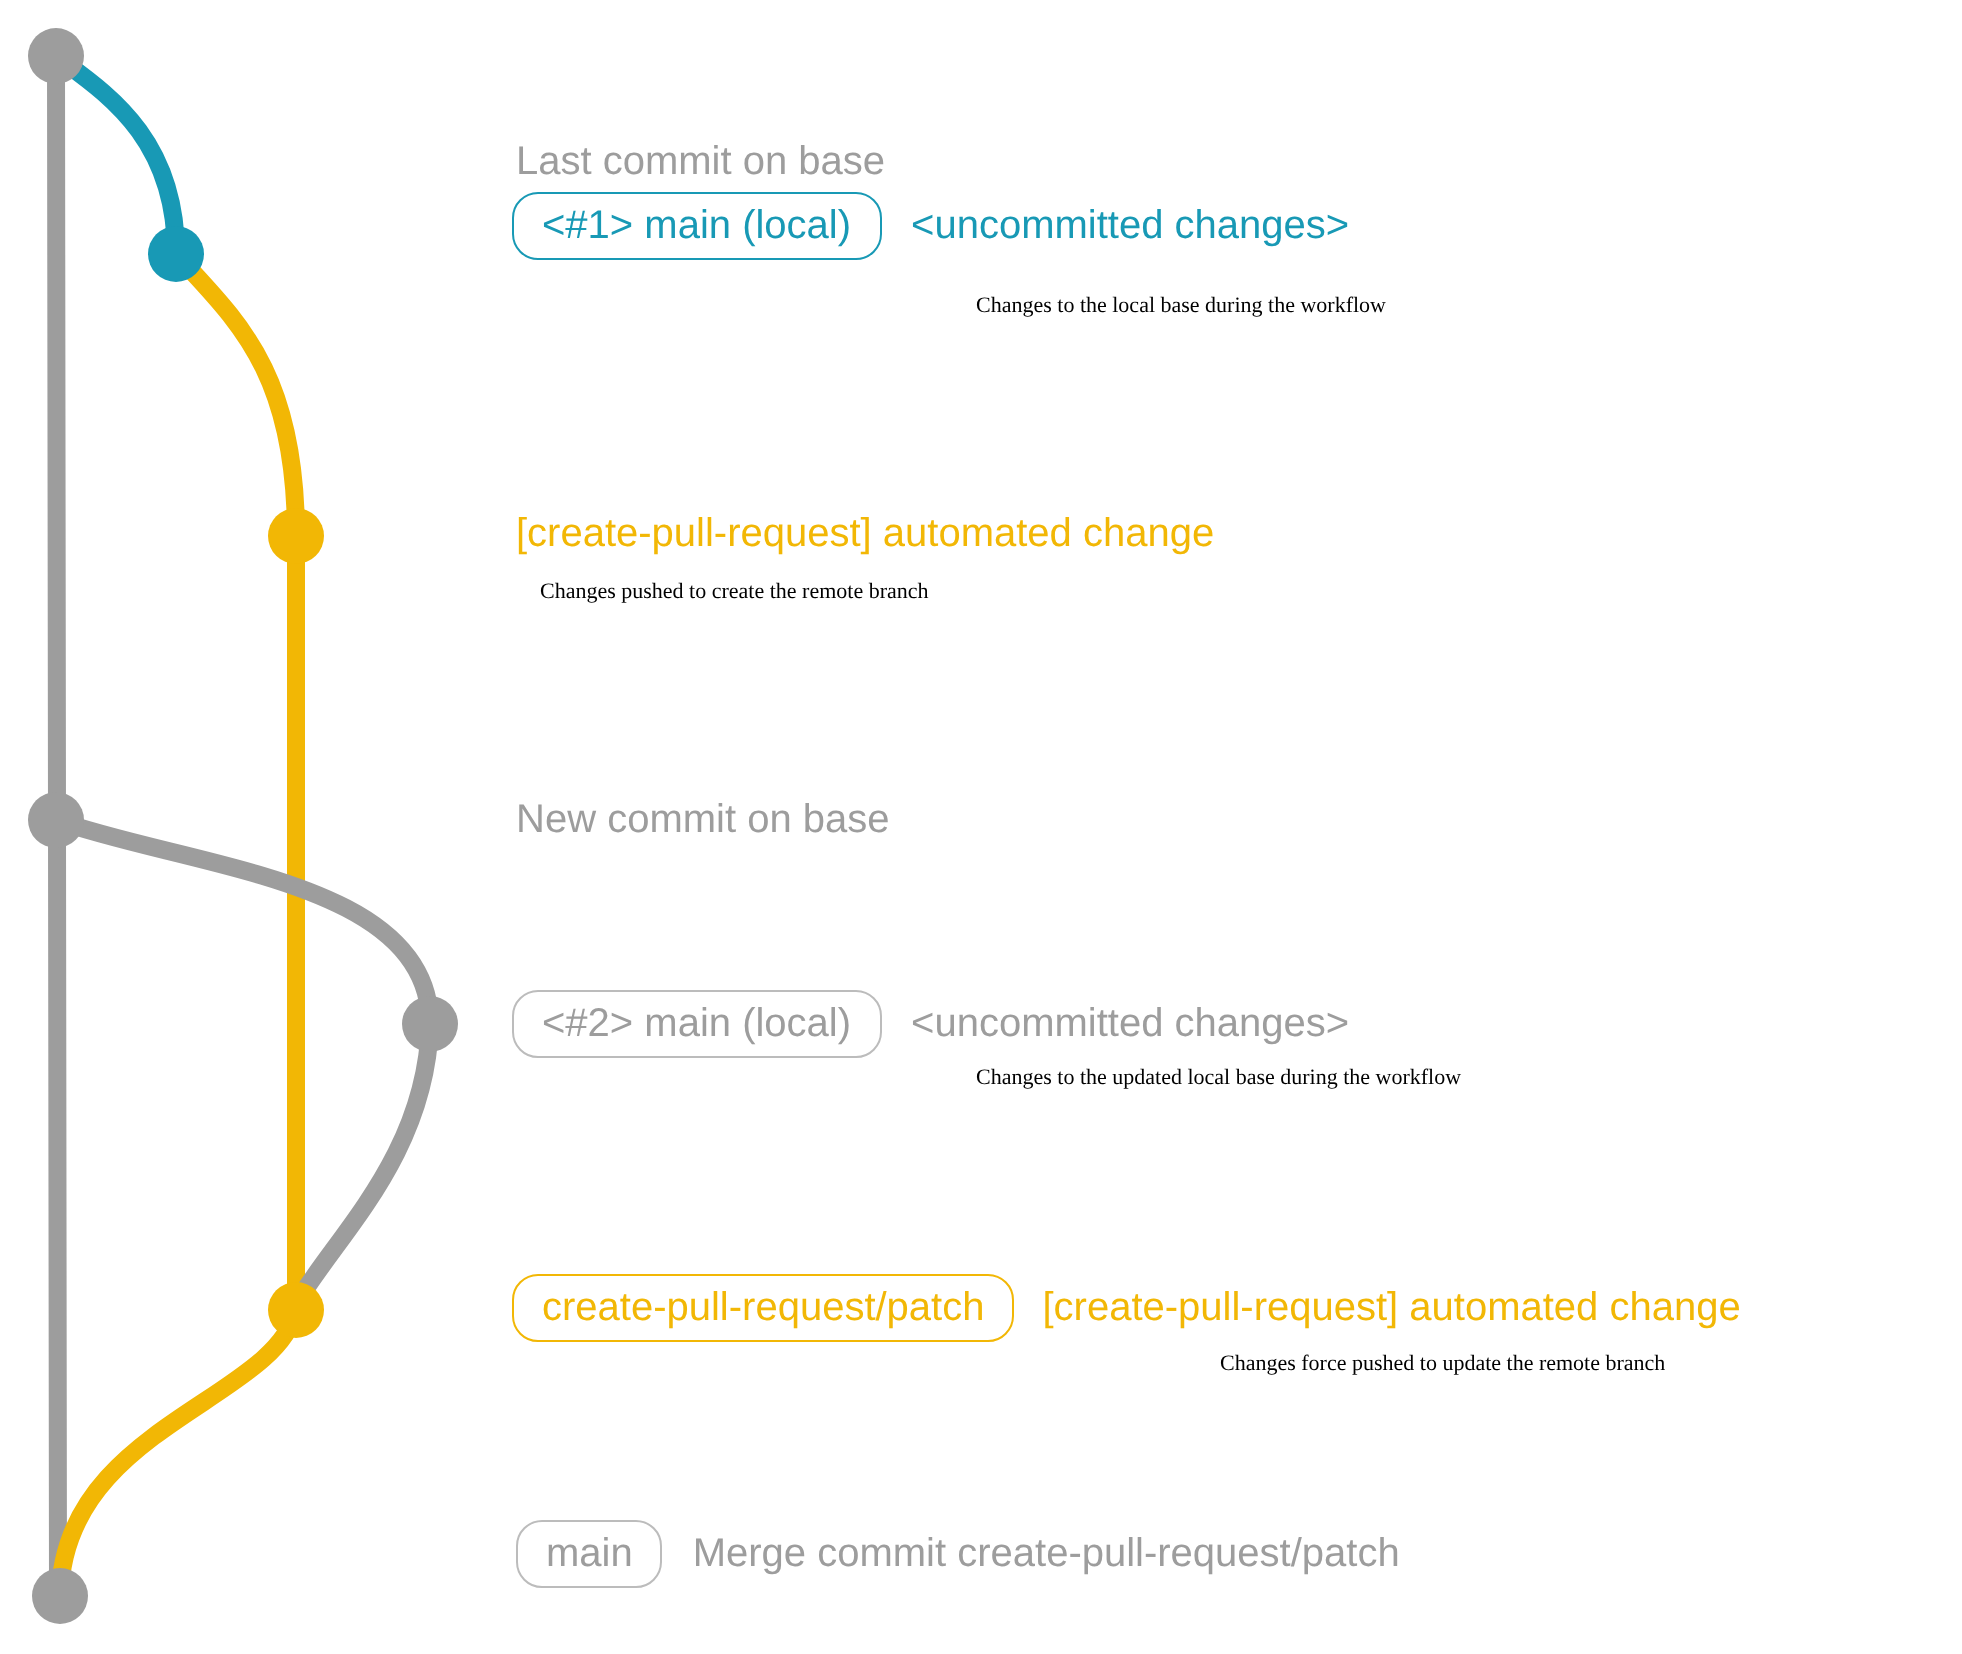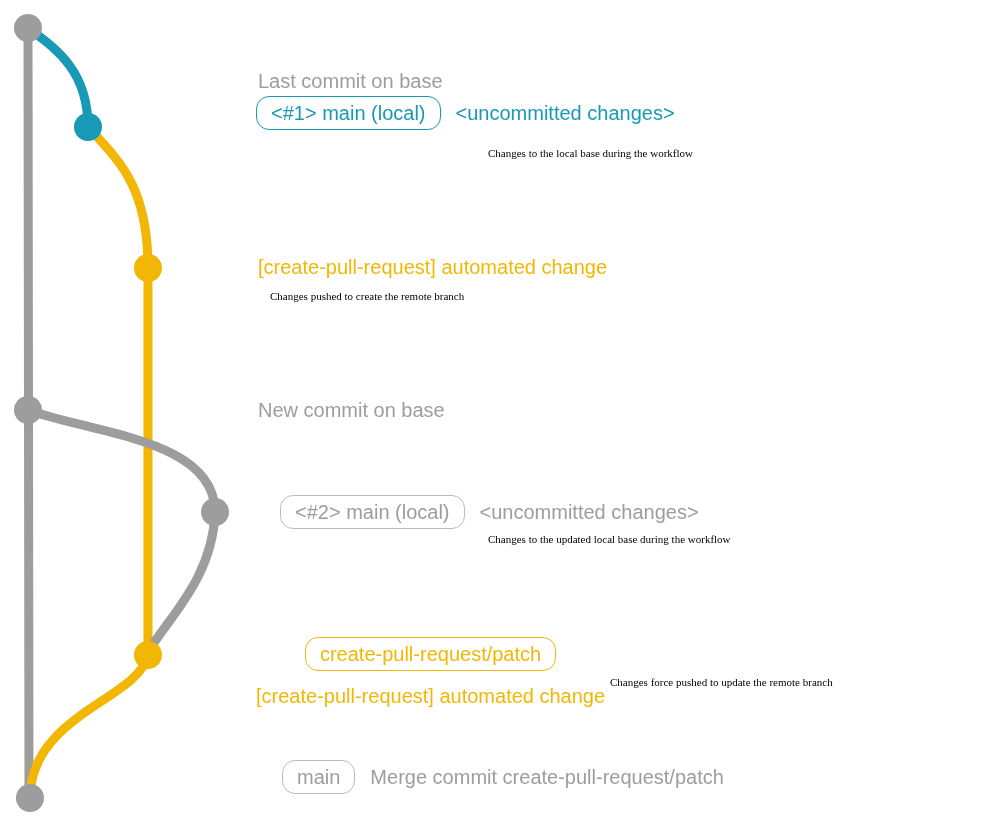--- a/index.html
+++ b/index.html
@@ -7,21 +7,21 @@
     width:981px;height:827px;position:relative;background:#ffffff;
     font-family:"Liberation Sans",sans-serif;overflow:hidden;
   }
   .abs{position:absolute;white-space:nowrap;}
   .row{position:absolute;display:flex;align-items:center;gap:15px;white-space:nowrap;}
   .badge{
     display:inline-block;border:1.5px solid;border-radius:13px;
     padding:4px 14px;font-size:20px;line-height:24px;white-space:nowrap;
   }
   .badge.blue{color:#1899b5;border-color:#1899b5;}
-  .badge.gray{color:#9d9d9d;border-color:#bcbcbc;margin-left:24px;}
+  .badge.gray{color:#9d9d9d;border-color:#bcbcbc;}
   .badge.yellow{color:#f2b705;border-color:#f2b705;}
   .t-gray{color:#9d9d9d;font-size:20px;}
   .t-blue{color:#1899b5;font-size:20px;}
   .t-yellow{color:#f2b705;font-size:20px;}
   .serif{font-family:"Liberation Serif",serif;font-size:11px;color:#000000;}
   svg{position:absolute;left:0;top:0;}
 </style>
 </head>
 <body>
 
@@ -58,21 +58,21 @@
 <div class="abs serif" style="left:270px;top:290px;">Changes pushed to create the remote branch</div>
 
 <div class="abs t-gray" style="left:258px;top:399px;">New commit on base</div>
 
 <div class="row" style="left:256px;top:495px;">
   <span class="badge gray">&lt;#2&gt; main (local)</span>
   <span class="t-gray">&lt;uncommitted changes&gt;</span>
 </div>
 <div class="abs serif" style="left:488px;top:533px;">Changes to the updated local base during the workflow</div>
 
-<div class="row" style="left:256px;top:637px;gap:14px;flex-direction:column;">
+<div class="row" style="left:256px;top:637px;gap:14px;">
   <span class="badge yellow">create-pull-request/patch</span>
   <span class="t-yellow">[create-pull-request] automated change</span>
 </div>
 <div class="abs serif" style="left:566px;top:676px;margin-left:44px;">Changes force pushed to update the remote branch</div>
 
 <div class="row" style="left:258px;top:760px;">
   <span class="badge gray">main</span>
   <span class="t-gray">Merge commit create-pull-request/patch</span>
 </div>
 

